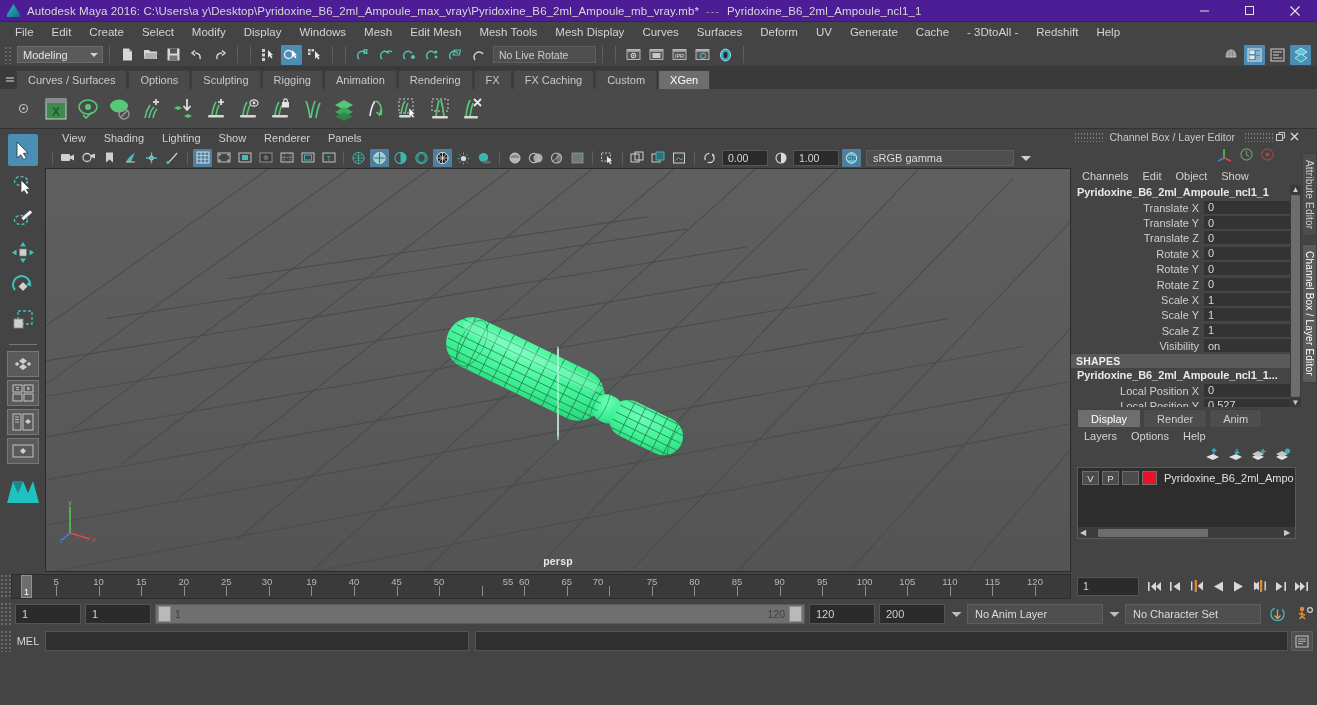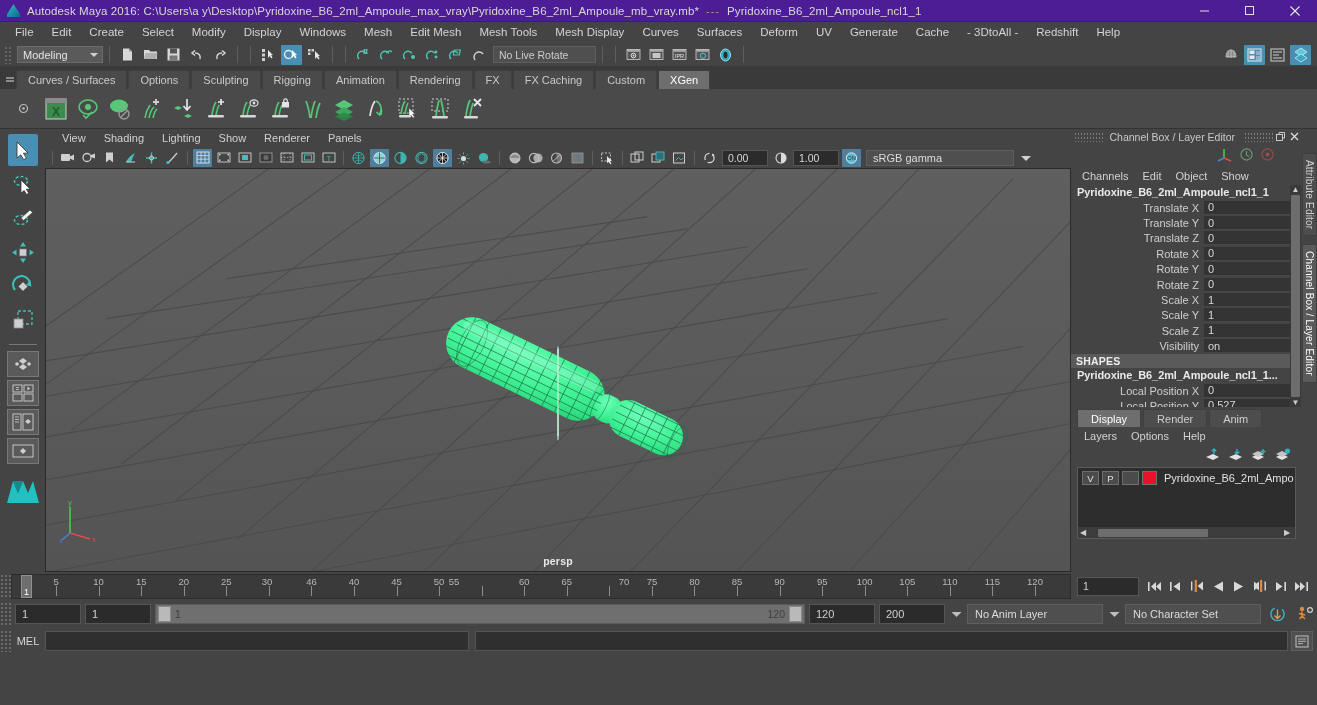--- a/index.html
+++ b/index.html
@@ -1182,35 +1182,35 @@
         <div class="tick-label" style="left: 86.6134px;">10</div>
         <div class="tick-mark" style="left: 86.6134px;"></div>
         <div class="tick-label" style="left: 129.176px;">15</div>
         <div class="tick-mark" style="left: 129.176px;"></div>
         <div class="tick-label" style="left: 171.739px;">20</div>
         <div class="tick-mark" style="left: 171.739px;"></div>
         <div class="tick-label" style="left: 214.303px;">25</div>
         <div class="tick-mark" style="left: 214.303px;"></div>
         <div class="tick-label" style="left: 255px;">30</div>
         <div class="tick-mark" style="left: 256.866px;"></div>
-        <div class="tick-label" style="left: 299.429px;">46</div>
+        <div class="tick-label" style="left: 299.429px;">19</div>
         <div class="tick-mark" style="left: 299.429px;"></div>
         <div class="tick-label" style="left: 341.992px;">40</div>
         <div class="tick-mark" style="left: 341.992px;"></div>
         <div class="tick-label" style="left: 384.555px;">45</div>
         <div class="tick-mark" style="left: 384.555px;"></div>
         <div class="tick-label" style="left: 427.118px;">50</div>
         <div class="tick-mark" style="left: 427.118px;"></div>
-        <div class="tick-label" style="left: 442px;">55</div>
+        <div class="tick-label" style="left: 496px;">55</div>
         <div class="tick-mark" style="left: 469.681px;"></div>
         <div class="tick-label" style="left: 512.244px;">60</div>
         <div class="tick-mark" style="left: 512.244px;"></div>
         <div class="tick-label" style="left: 554.807px;">65</div>
         <div class="tick-mark" style="left: 554.807px;"></div>
-        <div class="tick-label" style="left: 612px;">70</div>
+        <div class="tick-label" style="left: 586px;">70</div>
         <div class="tick-mark" style="left: 597.37px;"></div>
         <div class="tick-label" style="left: 639.933px;">75</div>
         <div class="tick-mark" style="left: 639.933px;"></div>
         <div class="tick-label" style="left: 682.496px;">80</div>
         <div class="tick-mark" style="left: 682.496px;"></div>
         <div class="tick-label" style="left: 725.059px;">85</div>
         <div class="tick-mark" style="left: 725.059px;"></div>
         <div class="tick-label" style="left: 767.622px;">90</div>
         <div class="tick-mark" style="left: 767.622px;"></div>
         <div class="tick-label" style="left: 810.185px;">95</div>

